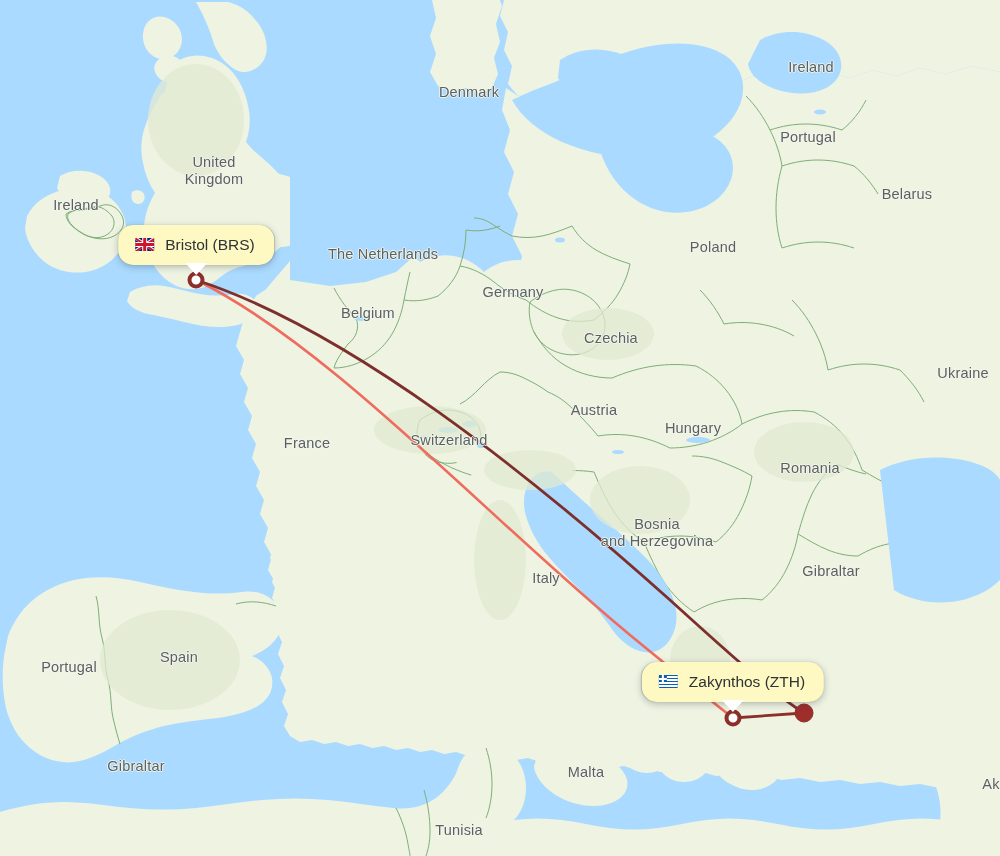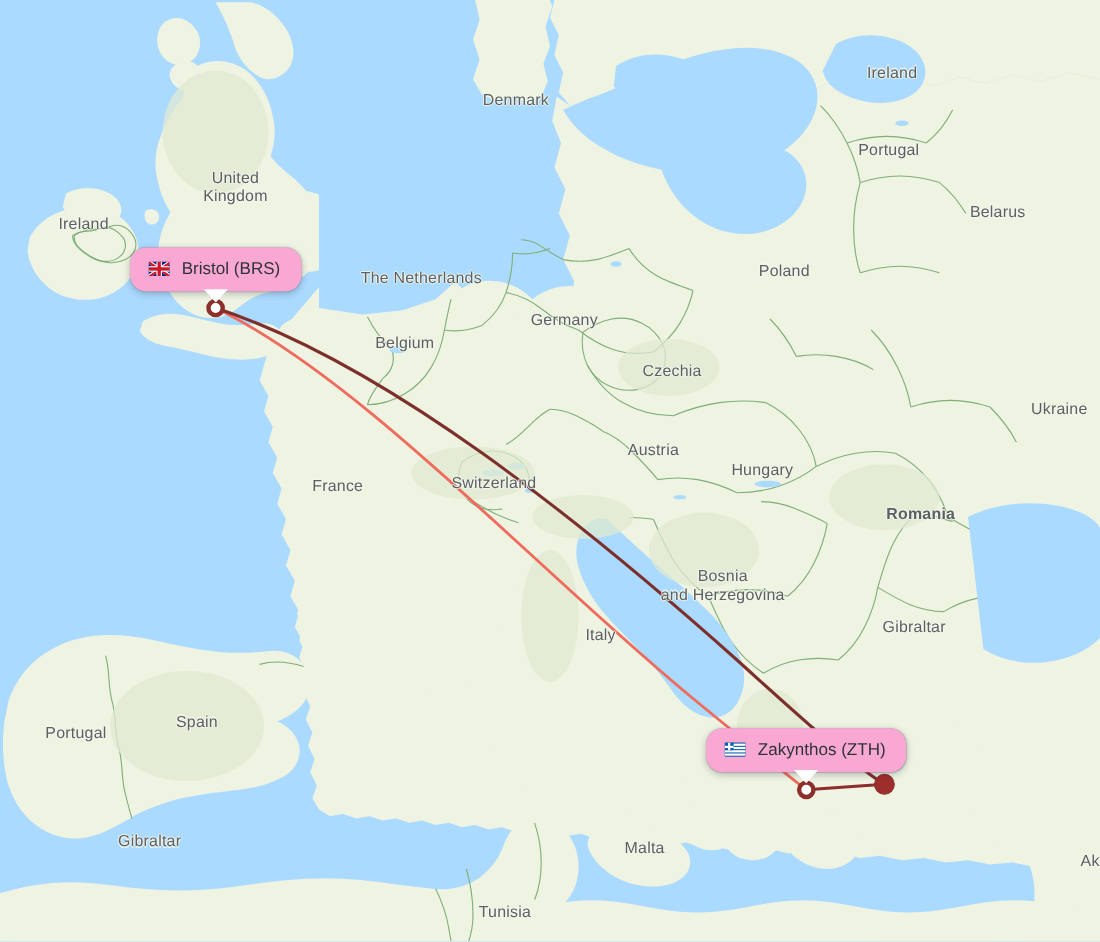--- a/index.html
+++ b/index.html
@@ -59,21 +59,21 @@
   }
   .airport-marker.filled {
     width: 19px;
     height: 19px;
     background: #9e2e2c;
     border: 1px solid #8c2f2b;
     box-sizing: border-box;
   }
   .info-bubble {
     position: absolute;
-    background: #f9a8d4;
+    background: #fef9c3;
     border-radius: 15px;
     box-shadow: 0 2px 7px rgba(40,50,60,0.30), 0 0 1px rgba(40,50,60,0.25);
     padding: 11px 19px 12px 17px;
     display: flex;
     align-items: center;
     gap: 11px;
     white-space: nowrap;
     transform: translate(-50%, -100%);
   }
   .info-bubble .tail {
@@ -610,21 +610,21 @@
       <div class="country-label" style="left: 383px; top: 254px;">The Netherlands</div>
       <div class="country-label" style="left: 694px; top: 247px; margin-left: 19px;">Poland</div>
       <div class="country-label" style="left: 497px; top: 292px; margin-left: 16px;">Germany</div>
       <div class="country-label" style="left: 368px; top: 313px;">Belgium</div>
       <div class="country-label" style="left: 611px; top: 338px;">Czechia</div>
       <div class="country-label" style="left: 963px; top: 373px;">Ukraine</div>
       <div class="country-label" style="left: 594px; top: 410px;">Austria</div>
       <div class="country-label" style="left: 693px; top: 428px;">Hungary</div>
       <div class="country-label" style="left: 449px; top: 440px;">Switzerland</div>
       <div class="country-label" style="left: 307px; top: 443px;">France</div>
-      <div class="country-label" style="left: 837px; top: 468px; font-weight: bold;">Romania</div>
+      <div class="country-label" style="left: 810px; top: 468px;">Romania</div>
       <div class="country-label" style="left: 657px; top: 533px;">Bosnia
 and Herzegovina</div>
       <div class="country-label" style="left: 831px; top: 571px;">Gibraltar</div>
       <div class="country-label" style="left: 546px; top: 578px;">Italy</div>
       <div class="country-label" style="left: 179px; top: 657px;">Spain</div>
       <div class="country-label" style="left: 69px; top: 667px;">Portugal</div>
       <div class="country-label" style="left: 136px; top: 766px;">Gibraltar</div>
       <div class="country-label" style="left: 586px; top: 772px;">Malta</div>
       <div class="country-label" style="left: 459px; top: 830px;">Tunisia</div>
       <div class="country-label" style="left: 991px; top: 784px;">Ak</div>

